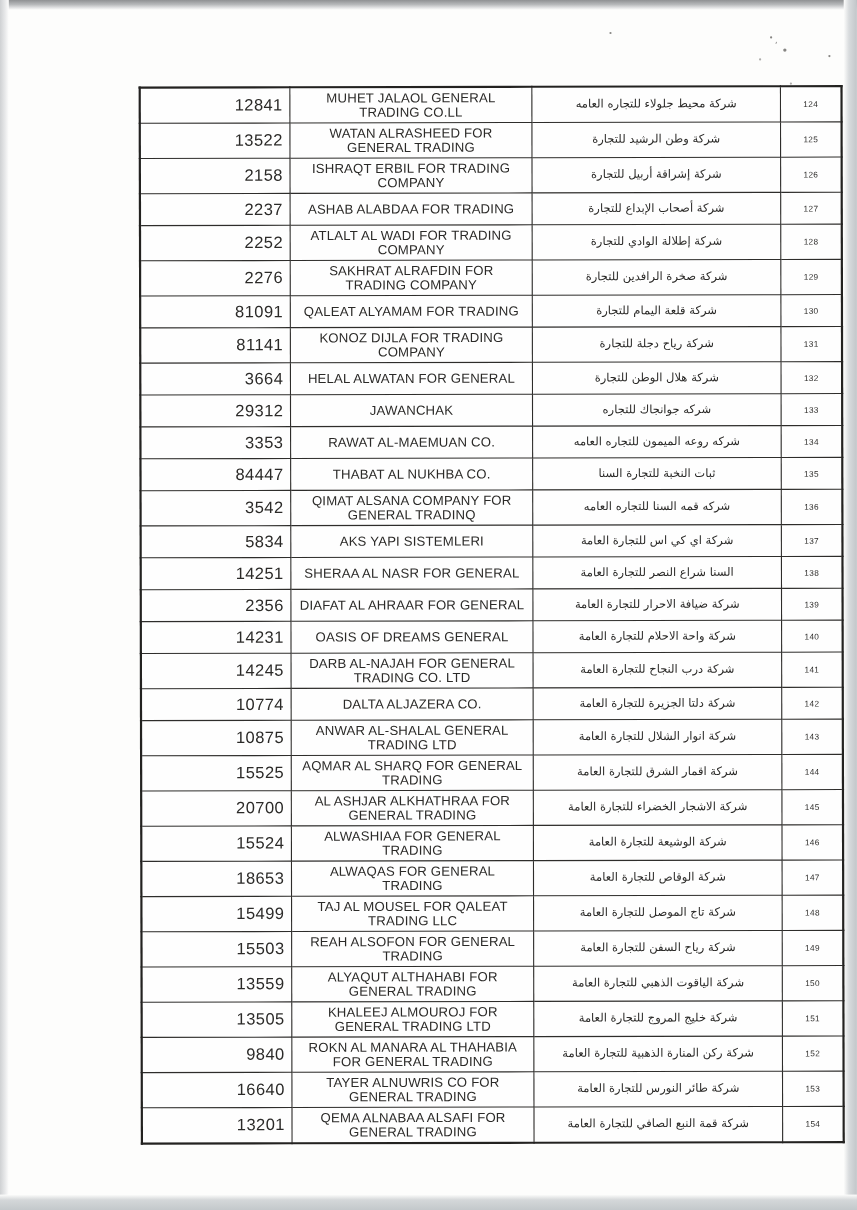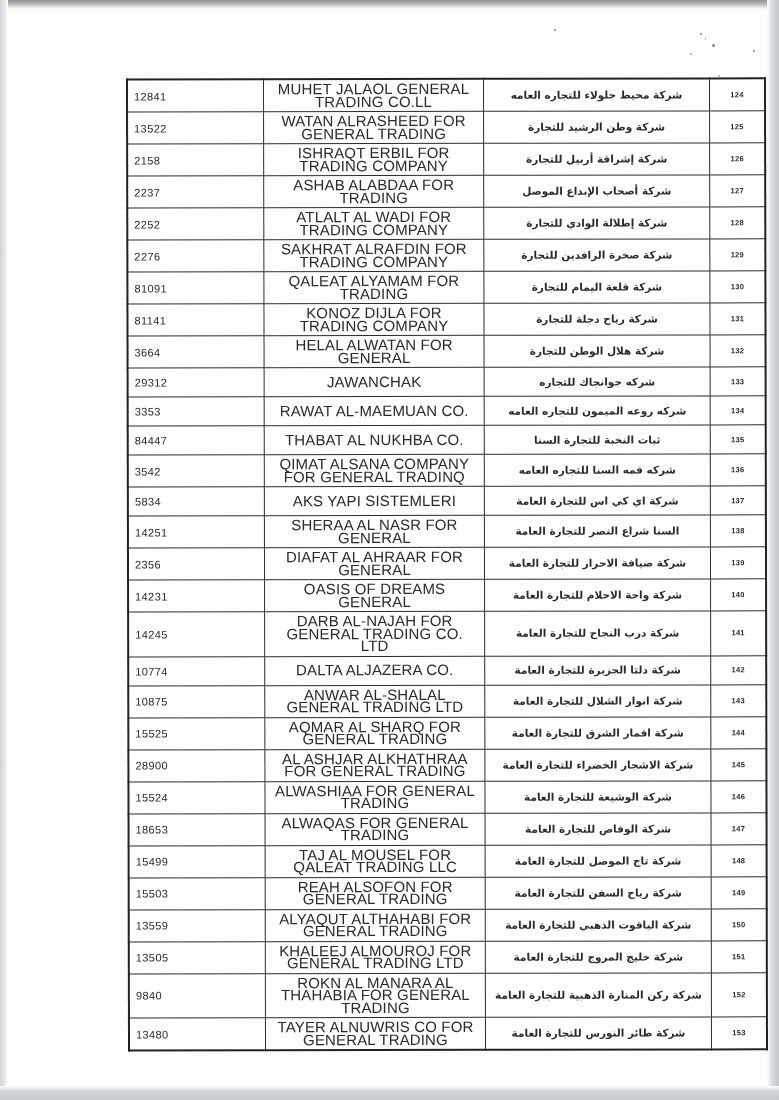--- a/index.html
+++ b/index.html
@@ -30,35 +30,35 @@
   }
   table.register td{
     border:1.6px solid #2e2d2b;
     padding:3px 6px;
     height:22px;
     vertical-align:middle;
     color:#2b2a28;
   }
   table.register{border:2px solid #232220;}
   td.col-id{
-    width:123px;text-align:left;
-    font-size:11px;letter-spacing:.4px;color:#343330;
+    width:123px;text-align:right;
+    font-size:15px;letter-spacing:.4px;color:#343330;
   }
   td.col-en{
     width:207px;text-align:center;
-    font-size:15px;line-height:12.5px;letter-spacing:.15px;color:#2c2b29;
+    font-size:12px;line-height:12.5px;letter-spacing:.15px;color:#2c2b29;
   }
   td.col-ar{
     width:213px;text-align:center;direction:rtl;
     font-family:"DejaVu Sans", sans-serif;
-    font-size:10.5px;font-weight:700;line-height:13px;color:#2a2927;
+    font-size:10.5px;font-weight:400;line-height:13px;color:#2a2927;
   }
   td.col-seq{
     width:42px;text-align:center;
-    font-size:7.5px;font-weight:700;letter-spacing:.3px;color:#242322;
+    font-size:7.5px;font-weight:400;letter-spacing:.3px;color:#242322;
   }
 
   
   .speck{position:absolute;background:#5d5c5a;border-radius:50%;opacity:.75;}
   .smudge{position:absolute;color:#6a6967;font-size:9px;opacity:.8;transform:rotate(18deg);}
 </style>
 </head>
 <body>
 
 <div class="scan-canvas">
@@ -96,21 +96,21 @@
           </tr>
           <tr>
             <td class="col-id">2158</td>
             <td class="col-en">ISHRAQT ERBIL FOR TRADING COMPANY</td>
             <td class="col-ar">شركة إشراقة أربيل للتجارة</td>
             <td class="col-seq">126</td>
           </tr>
           <tr>
             <td class="col-id">2237</td>
             <td class="col-en">ASHAB ALABDAA FOR TRADING</td>
-            <td class="col-ar">شركة أصحاب الإبداع الموصل</td>
+            <td class="col-ar">شركة أصحاب الإبداع للتجارة</td>
             <td class="col-seq">127</td>
           </tr>
           <tr>
             <td class="col-id">2252</td>
             <td class="col-en">ATLALT AL WADI FOR TRADING COMPANY</td>
             <td class="col-ar">شركة إطلالة الوادي للتجارة</td>
             <td class="col-seq">128</td>
           </tr>
           <tr>
             <td class="col-id">2276</td>
@@ -202,21 +202,21 @@
             <td class="col-ar">شركة انوار الشلال للتجارة العامة</td>
             <td class="col-seq">143</td>
           </tr>
           <tr>
             <td class="col-id">15525</td>
             <td class="col-en">AQMAR AL SHARQ FOR GENERAL TRADING</td>
             <td class="col-ar">شركة اقمار الشرق للتجارة العامة</td>
             <td class="col-seq">144</td>
           </tr>
           <tr>
-            <td class="col-id">28900</td>
+            <td class="col-id">20700</td>
             <td class="col-en">AL ASHJAR ALKHATHRAA FOR GENERAL TRADING</td>
             <td class="col-ar">شركة الاشجار الخضراء للتجارة العامة</td>
             <td class="col-seq">145</td>
           </tr>
           <tr>
             <td class="col-id">15524</td>
             <td class="col-en">ALWASHIAA FOR GENERAL TRADING</td>
             <td class="col-ar">شركة الوشيعة للتجارة العامة</td>
             <td class="col-seq">146</td>
           </tr>
@@ -250,22 +250,28 @@
             <td class="col-ar">شركة خليج المروج للتجارة العامة</td>
             <td class="col-seq">151</td>
           </tr>
           <tr>
             <td class="col-id">9840</td>
             <td class="col-en">ROKN AL MANARA AL THAHABIA FOR GENERAL TRADING</td>
             <td class="col-ar">شركة ركن المنارة الذهبية للتجارة العامة</td>
             <td class="col-seq">152</td>
           </tr>
           <tr>
-            <td class="col-id">13480</td>
+            <td class="col-id">16640</td>
             <td class="col-en">TAYER ALNUWRIS CO FOR GENERAL TRADING</td>
             <td class="col-ar">شركة طائر النورس للتجارة العامة</td>
             <td class="col-seq">153</td>
           </tr>
+          <tr>
+            <td class="col-id">13201</td>
+            <td class="col-en">QEMA ALNABAA ALSAFI FOR GENERAL TRADING</td>
+            <td class="col-ar">شركة قمة النبع الصافي للتجارة العامة</td>
+            <td class="col-seq">154</td>
+          </tr>
         </tbody>
     </table>
   </div>
 
 </div>
 
 </body></html>

